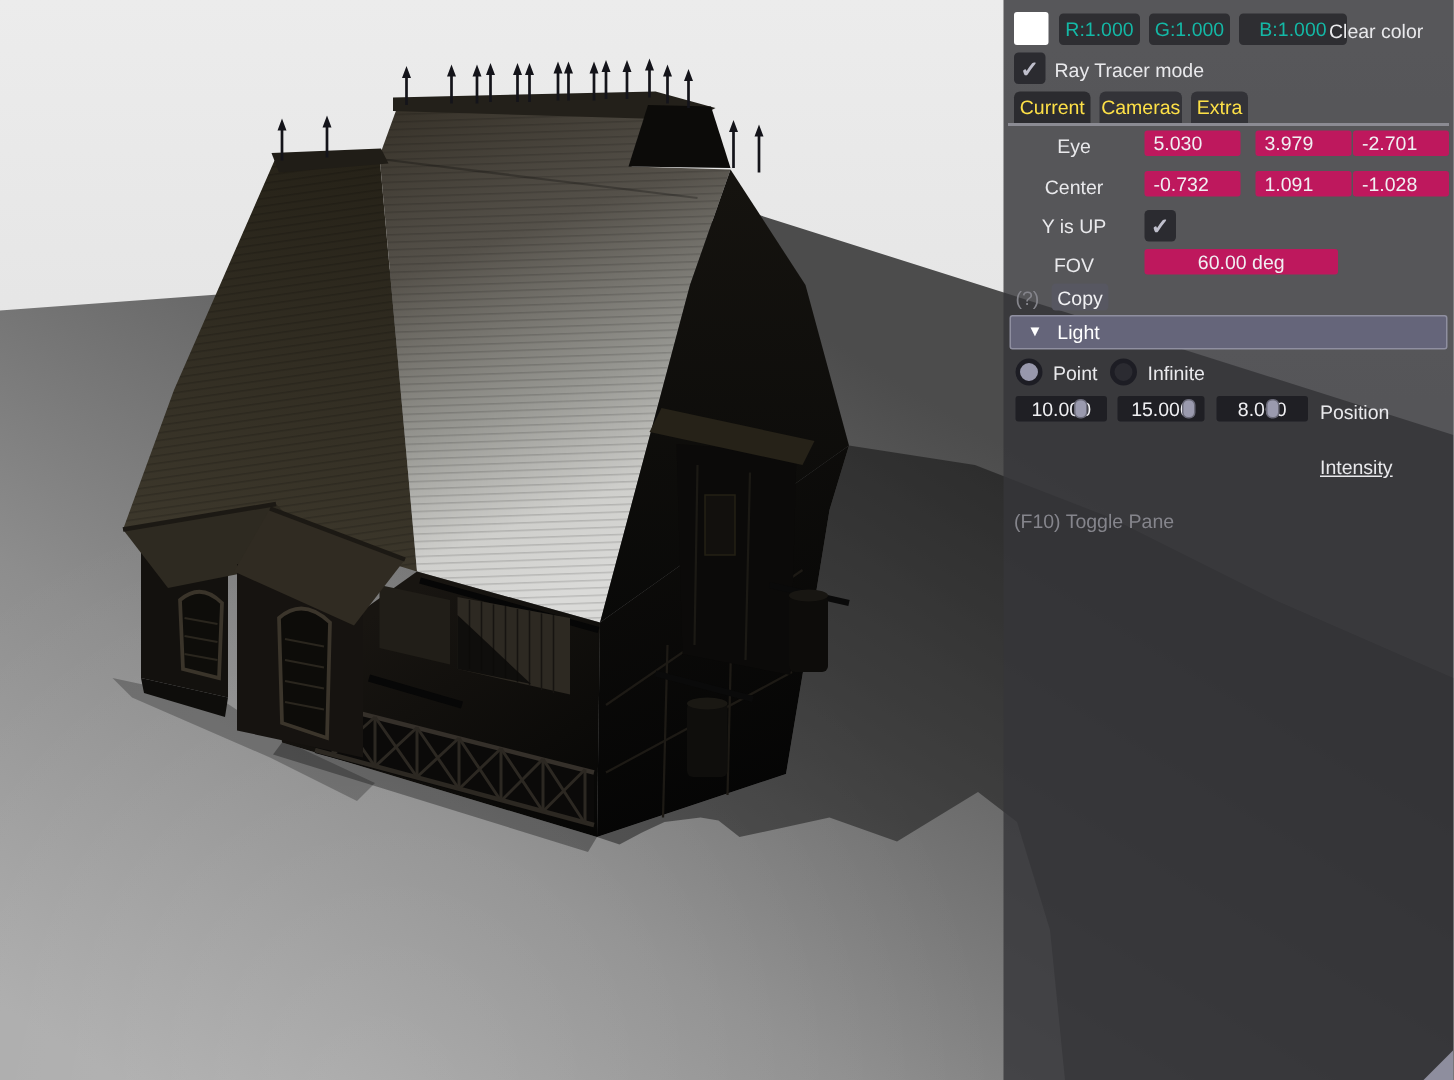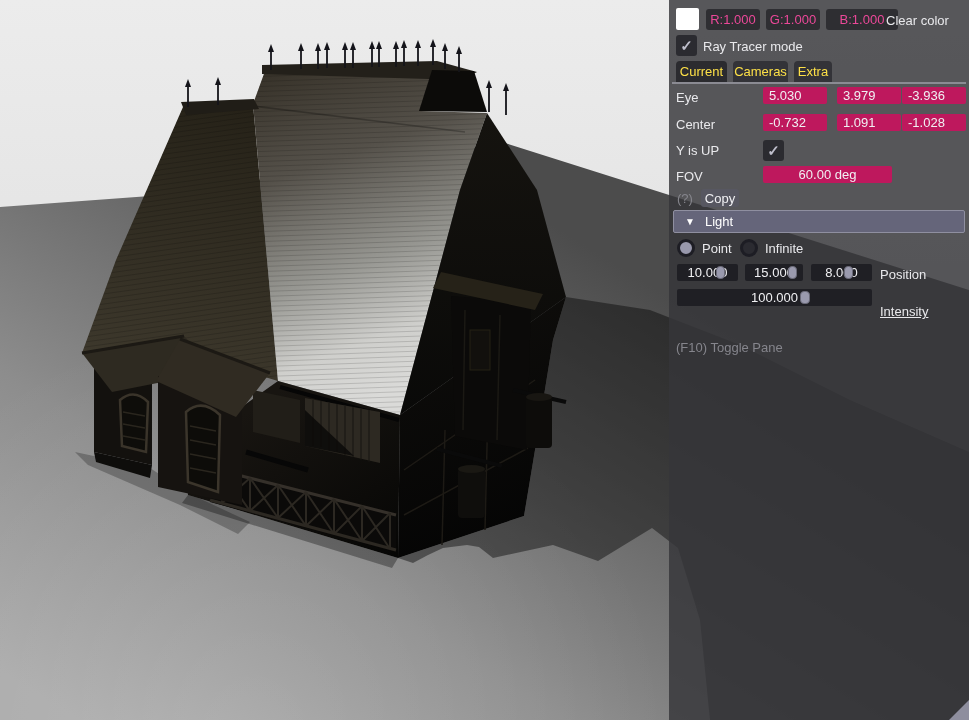--- a/index.html
+++ b/index.html
@@ -4,32 +4,32 @@
 <style>
   html,body{margin:0;padding:0;background:#222;}
   #app{position:relative;width:969px;height:720px;overflow:hidden;
        font-family:"Liberation Sans",sans-serif;background:#e9e9e9;}
   #scene{position:absolute;left:0;top:0;width:969px;height:720px;display:block;}
   
   #pane{position:absolute;left:669px;top:0;width:300px;height:720px;
         background:rgba(54,54,57,0.82);color:#e9e9ec;font-size:13px;}
   .abs{position:absolute;}
   .btn{position:absolute;background:#2e2e32;border-radius:3px;height:21px;
-       display:flex;align-items:center;justify-content:center;color:#ec4899;}
+       display:flex;align-items:center;justify-content:center;color:#14b8a6;}
   .swatch{position:absolute;left:7px;top:8px;width:23px;height:22px;
           background:#ffffff;border-radius:2px;}
   .checkbox{position:absolute;width:21px;height:21px;background:#2b2b30;
             border-radius:3px;display:flex;align-items:center;justify-content:center;
             color:#bfbfcc;font-size:15px;font-weight:bold;}
   .tab{position:absolute;top:61px;height:21px;border-radius:4px 4px 0 0;
        display:flex;align-items:center;justify-content:center;color:#fde047;}
   .tab.active{background:#2b2b2f;}
   .tab.inactive{background:#333338;}
   .tabline{position:absolute;left:3px;top:82px;width:294px;height:2px;background:#8b8b93;}
-  .rlabel{position:absolute;width:80px;text-align:left;line-height:17px;}
+  .rlabel{position:absolute;width:80px;text-align:center;line-height:17px;}
   .field{position:absolute;height:17px;line-height:17px;background:#be185d;
          border-radius:2px;padding-left:6px;box-sizing:border-box;color:#f0f0f3;}
   .field.centered{text-align:center;padding-left:0;}
   .dim{color:#85858c;}
   .copybtn{position:absolute;left:32px;top:189px;width:38px;height:18px;background:#575761;
            border-radius:3px;display:flex;align-items:center;justify-content:center;color:#f0f0f3;}
   .lightbar{position:absolute;left:4px;top:210px;width:290px;height:21px;background:#65657a;
             border:1px solid #8f8fa0;border-radius:2px;display:flex;align-items:center;
             color:#ffffff;}
   .lightbar .tri{font-size:10px;margin:0 10px 0 11px;color:#ffffff;}
@@ -227,21 +227,21 @@
     <div class="abs" style="left:34px;top:39px;">Ray Tracer mode</div>
 
     <div class="tab active" style="left:7px;width:51px;">Current</div>
     <div class="tab inactive" style="left:64px;width:55px;">Cameras</div>
     <div class="tab inactive" style="left:125px;width:38px;">Extra</div>
     <div class="tabline"></div>
 
     <div class="rlabel" style="left:7px;top:89px;">Eye</div>
     <div class="field" style="left:94px;top:87px;width:64px;">5.030</div>
     <div class="field" style="left:168px;top:87px;width:64px;">3.979</div>
-    <div class="field" style="left:233px;top:87px;width:64px;">-3.936</div>
+    <div class="field" style="left:233px;top:87px;width:64px;">-2.701</div>
 
     <div class="rlabel" style="left:7px;top:116px;">Center</div>
     <div class="field" style="left:94px;top:114px;width:64px;">-0.732</div>
     <div class="field" style="left:168px;top:114px;width:64px;">1.091</div>
     <div class="field" style="left:233px;top:114px;width:64px;">-1.028</div>
 
     <div class="rlabel" style="left:7px;top:142px;">Y is UP</div>
     <div class="checkbox" style="left:94px;top:140px;">
       <span>✓</span>
     </div>
@@ -269,23 +269,19 @@
     <div class="slider" style="left:76px;top:264px;width:58px;">
       <span class="txt">15.000</span>
       <span class="handle" style="left:43px;"></span>
     </div>
     <div class="slider" style="left:142px;top:264px;width:61px;">
       <span class="txt">8.000</span>
       <span class="handle" style="left:33px;"></span>
     </div>
     <div class="abs" style="left:211px;top:267px;">Position</div>
 
-    <div class="slider" style="left:8px;top:289px;width:195px;">
-      <span class="txt">100.000</span>
-      <span class="handle" style="left:123px;width:10px;"></span>
-    </div>
     <div class="abs" style="left:211px;top:304px;text-decoration:underline;">Intensity</div>
 
     <div class="abs nowrap dim" style="left:7px;top:340px;">(F10) Toggle Pane</div>
 
     <div class="grip"></div>
   </div>
 </div>
 
 </body></html>

